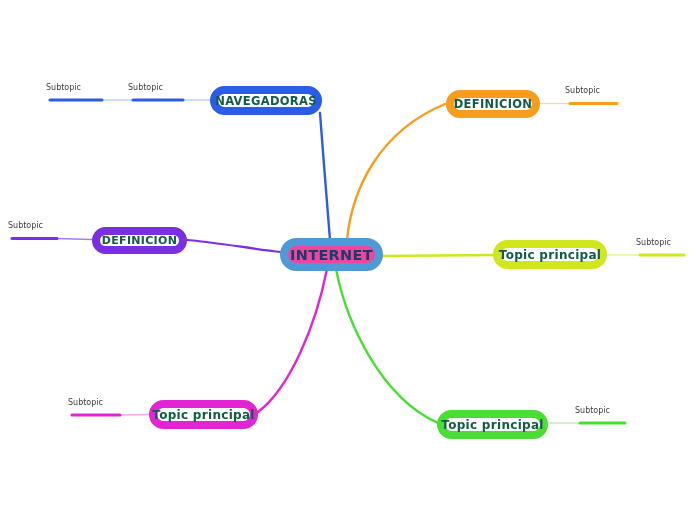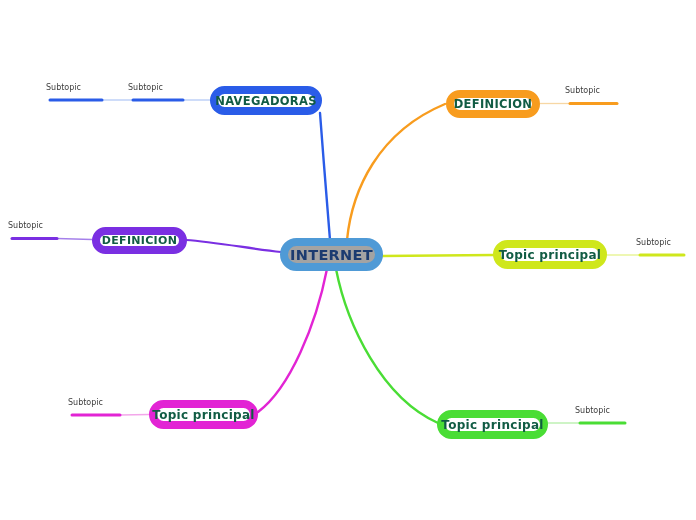--- a/index.html
+++ b/index.html
@@ -7,21 +7,21 @@
     position:relative; width:696px; height:520px; background:#ffffff;
     font-family:"DejaVu Sans","Liberation Sans",sans-serif; overflow:hidden;
   }
   .links { position:absolute; left:0; top:0; width:696px; height:520px; }
   .node {
     position:absolute; box-sizing:border-box; background:#ffffff;
     border:8px solid #14532d; display:flex; align-items:center; justify-content:center;
     font-weight:bold; white-space:nowrap; z-index:2;
   }
   .node span { letter-spacing:0.3px; }
-  .n-center { left:280px; top:238px; width:103px; height:33px; border-radius:17px; font-size:14.5px; background:#a3a3a3; }
+  .n-center { left:280px; top:238px; width:103px; height:33px; border-radius:17px; font-size:14.5px; background:#ec4899; }
   .n-nav    { left:210px; top:86px;  width:112px; height:29px; border-radius:15px; font-size:11.5px; }
   .n-evo    { left:446px; top:90px;  width:94px;  height:28px; border-radius:14px; font-size:11.5px; }
   .n-def    { left:92px;  top:227px; width:95px;  height:27px; border-radius:14px; font-size:11px; }
   .n-right  { left:493px; top:240px; width:114px; height:29px; border-radius:15px; font-size:12px; }
   .n-bl     { left:149px; top:400px; width:109px; height:29px; border-radius:15px; font-size:12px; }
   .n-br     { left:437px; top:410px; width:111px; height:29px; border-radius:15px; font-size:12px; }
   .sub {
     position:absolute; font-size:8px; color:#3d3d3d; text-align:left; z-index:2;
   }
   .s-nav1 { left:46px;  top:83px;  width:60px; }

